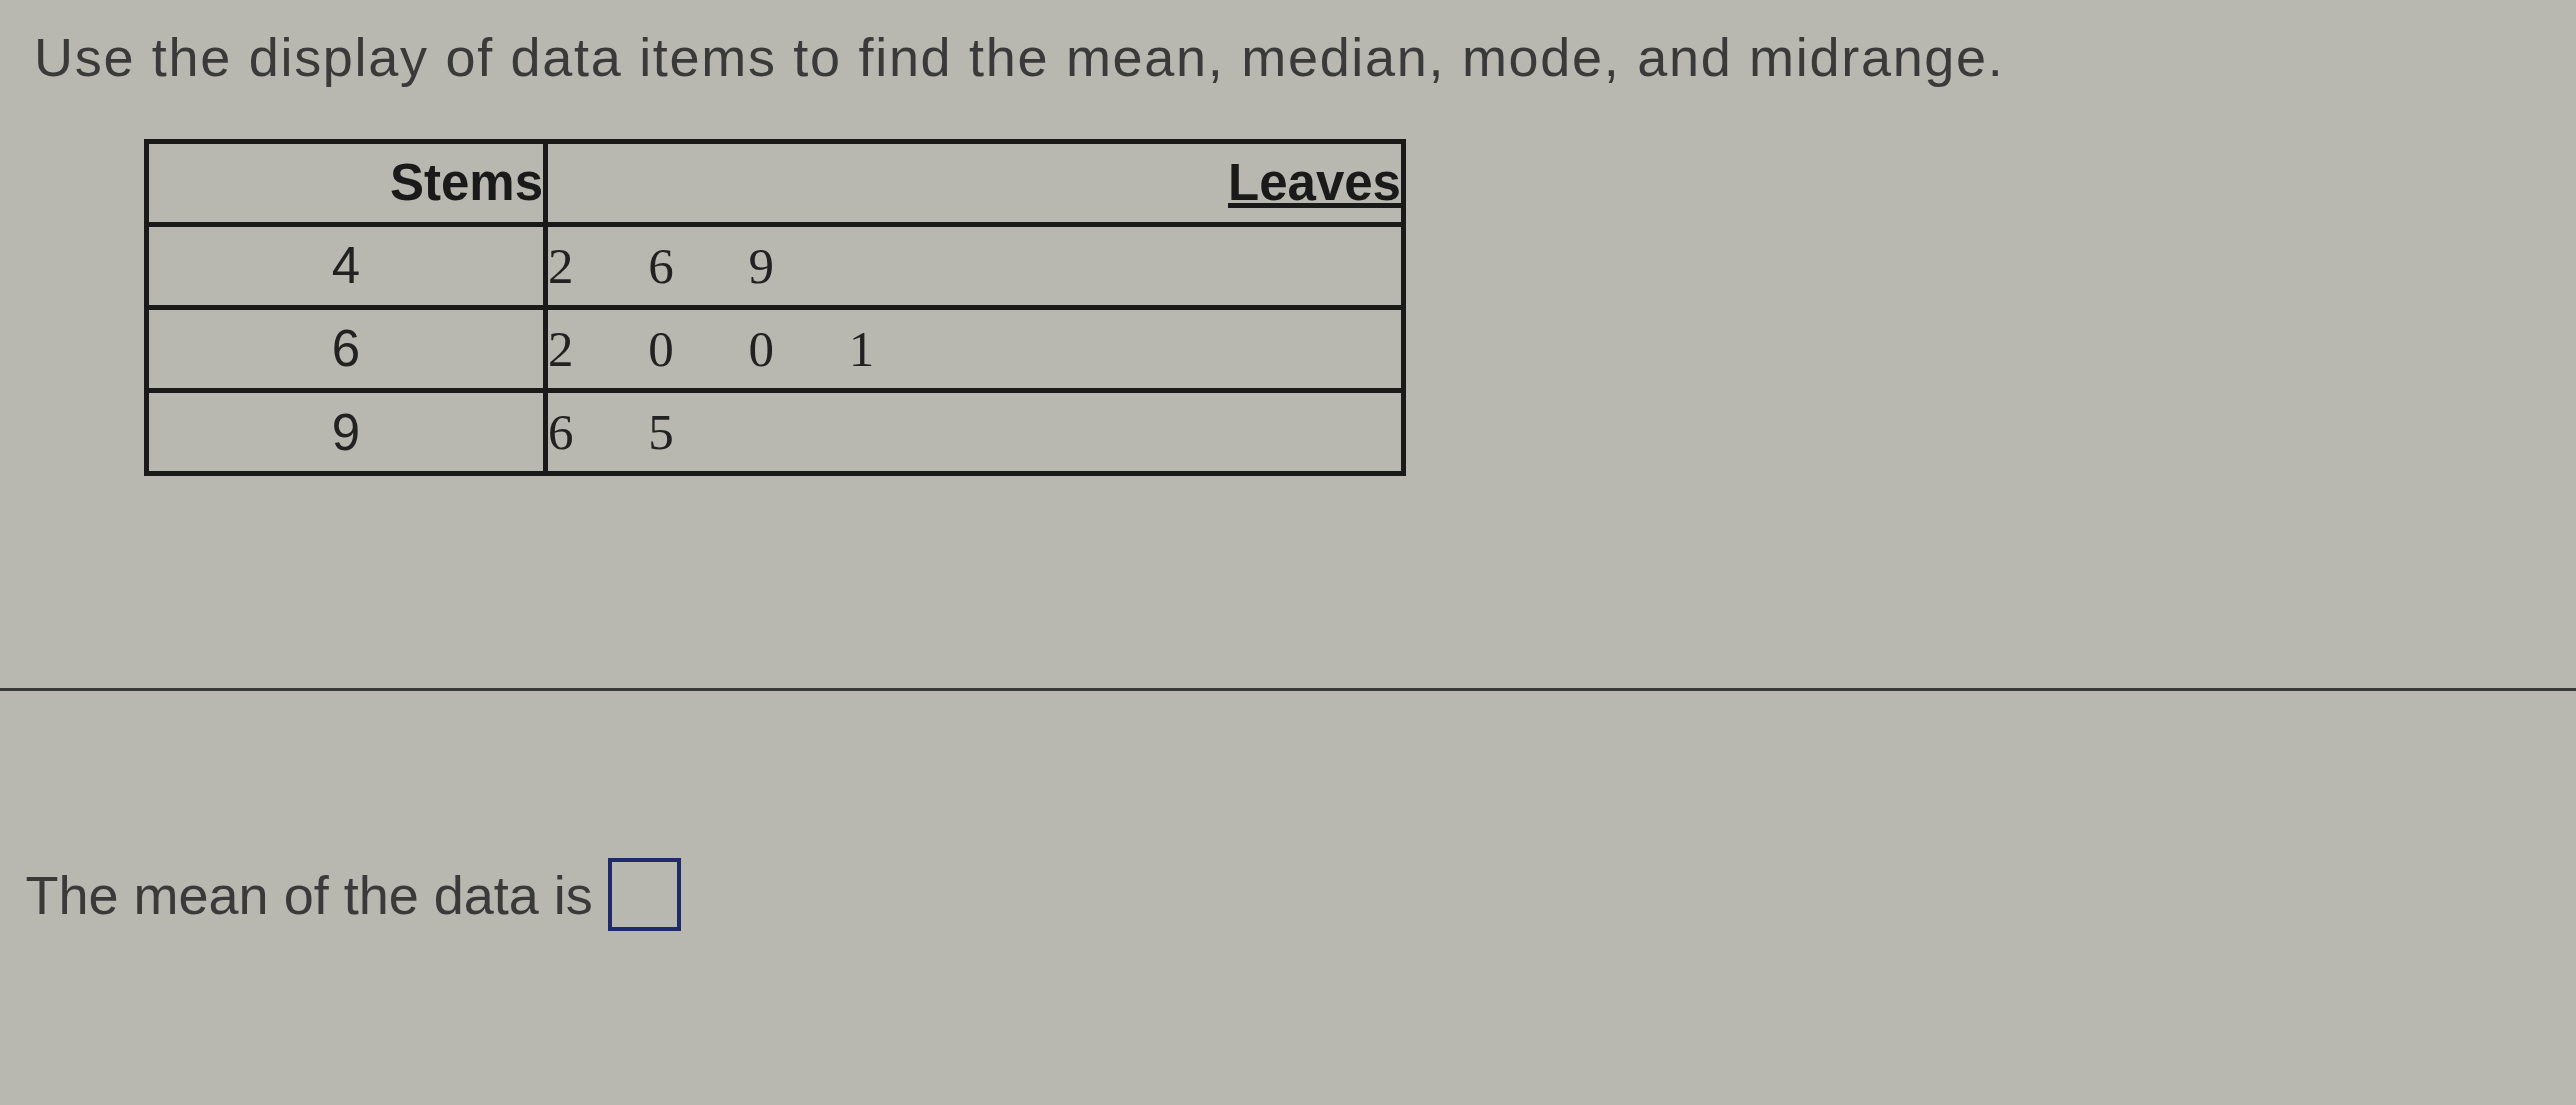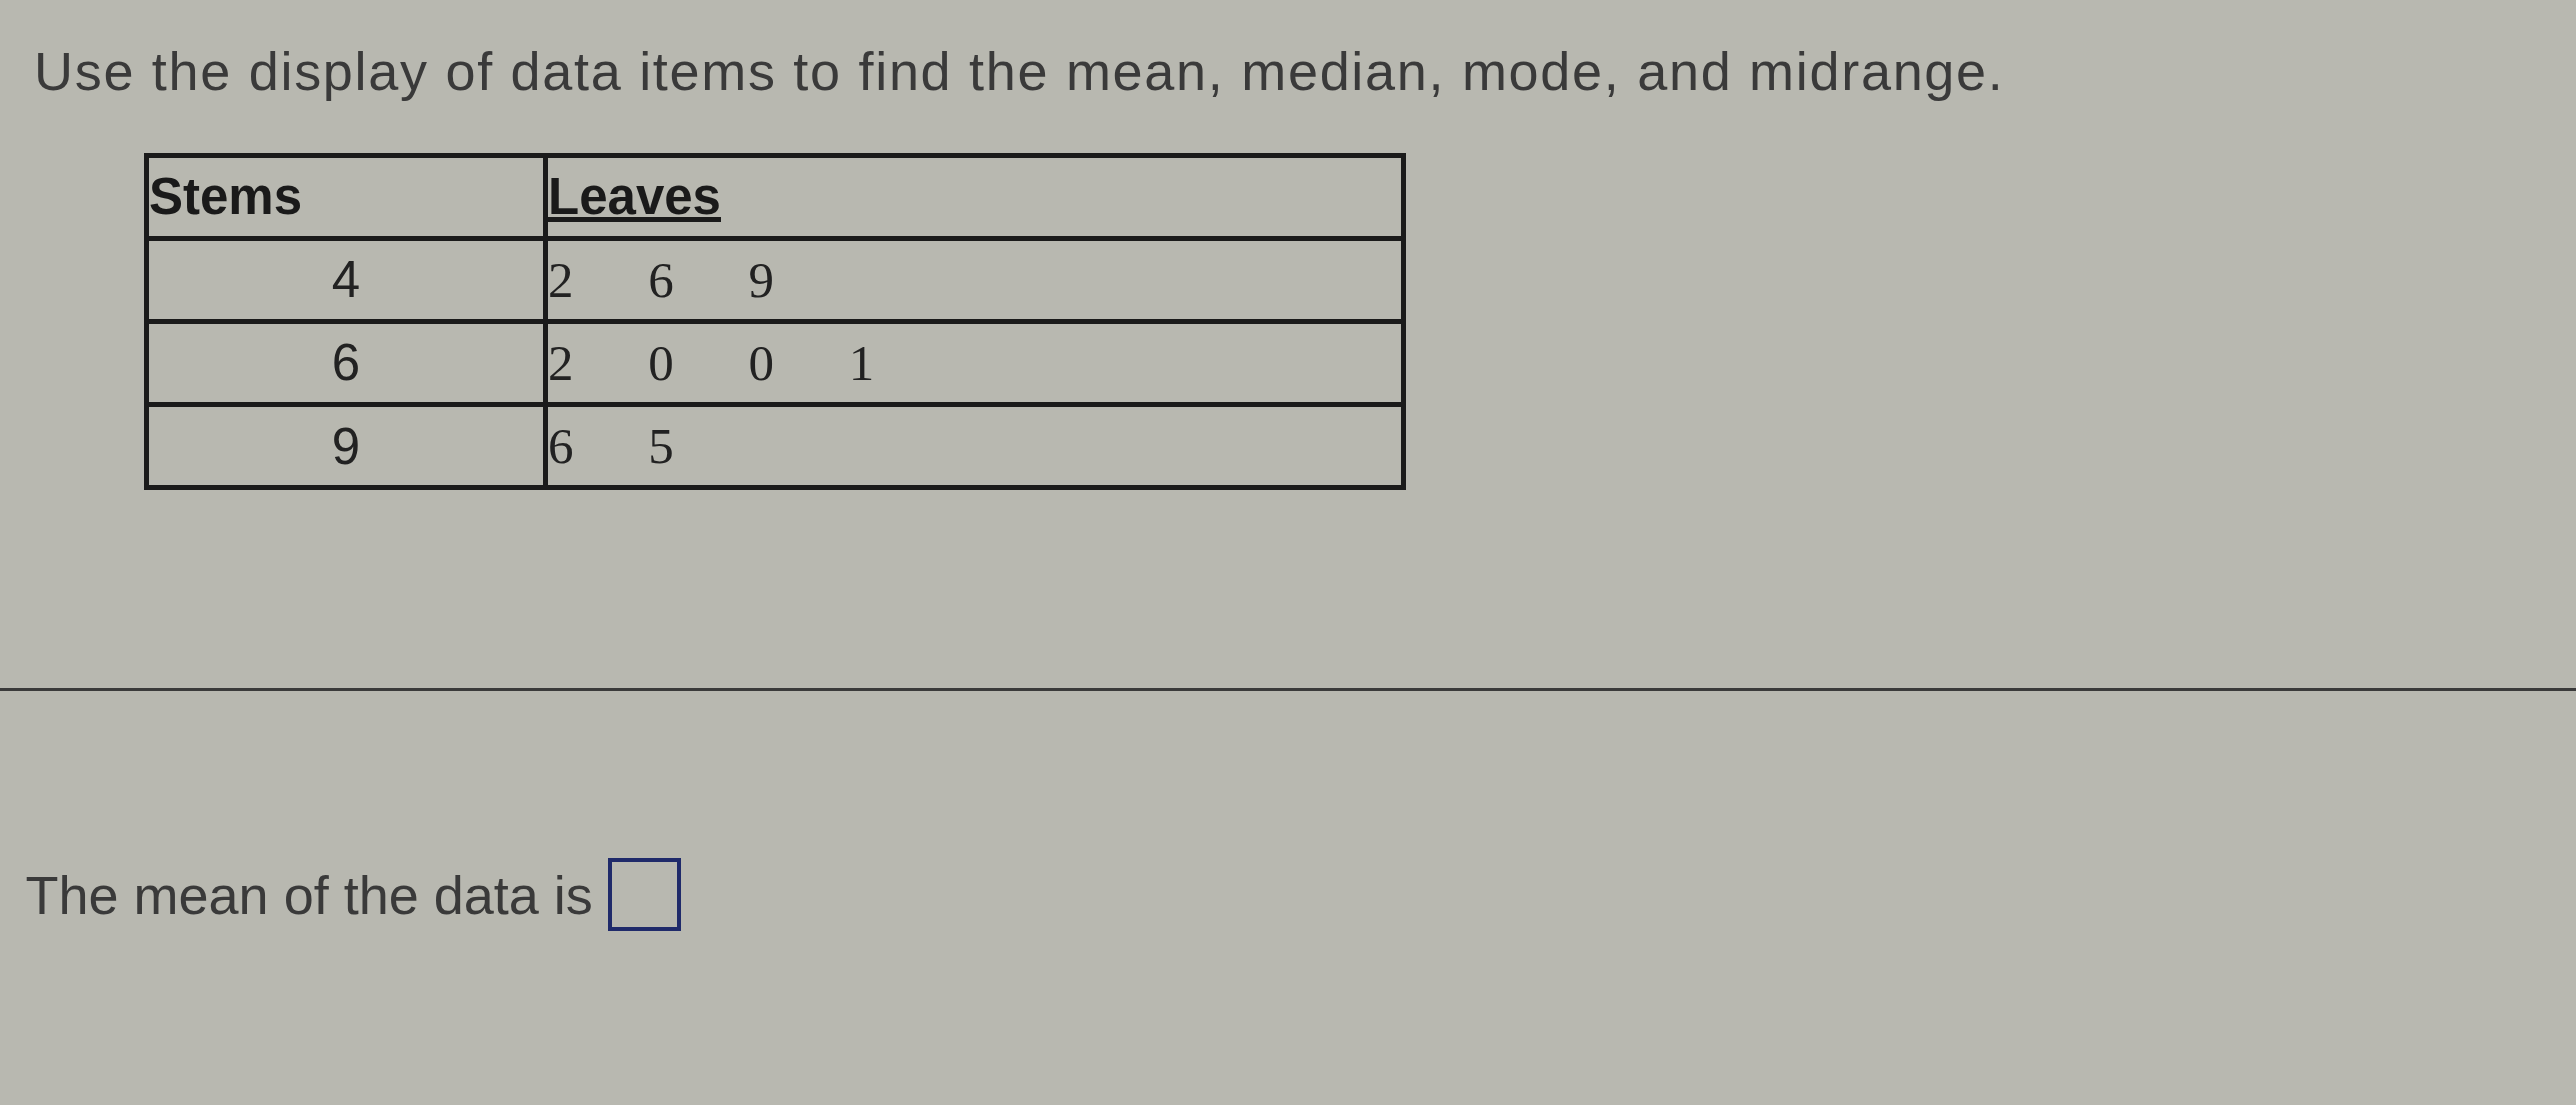--- a/index.html
+++ b/index.html
@@ -10,21 +10,21 @@
     background: #b8b8b0;
     font-family: Arial, Helvetica, sans-serif;
     color: #2a2a2a;
     overflow: hidden;
   }
   .page {
     position: relative;
     width: 100%;
     height: 100%;
     box-sizing: border-box;
-    padding: 31px 34px;
+    padding: 17px 34px;
   }
   .instruction {
     font-size: 54px;
     letter-spacing: 1.7px;
     color: #3a3a3a;
     margin-bottom: 51px;
     margin-top: 8.5px;
   }
   .table-wrap {
     margin-left: 110px;
@@ -36,21 +36,21 @@
   table.stemleaf th, table.stemleaf td {
     border: 5.1px solid #1a1a1a;
     font-size: 51px;
     padding: 5.1px 0 5.1px 0;
     vertical-align: middle;
     height: 68px;
   }
   table.stemleaf th {
     font-weight: bold;
     color: #1a1a1a;
-    text-align: left;
+    text-align: right;
   }
   col.stem-col {
     width: 399px;
   }
   col.leaf-col {
     width: 858px;
   }
   td.stem-cell {
     text-align: center;
     font-weight: normal;

